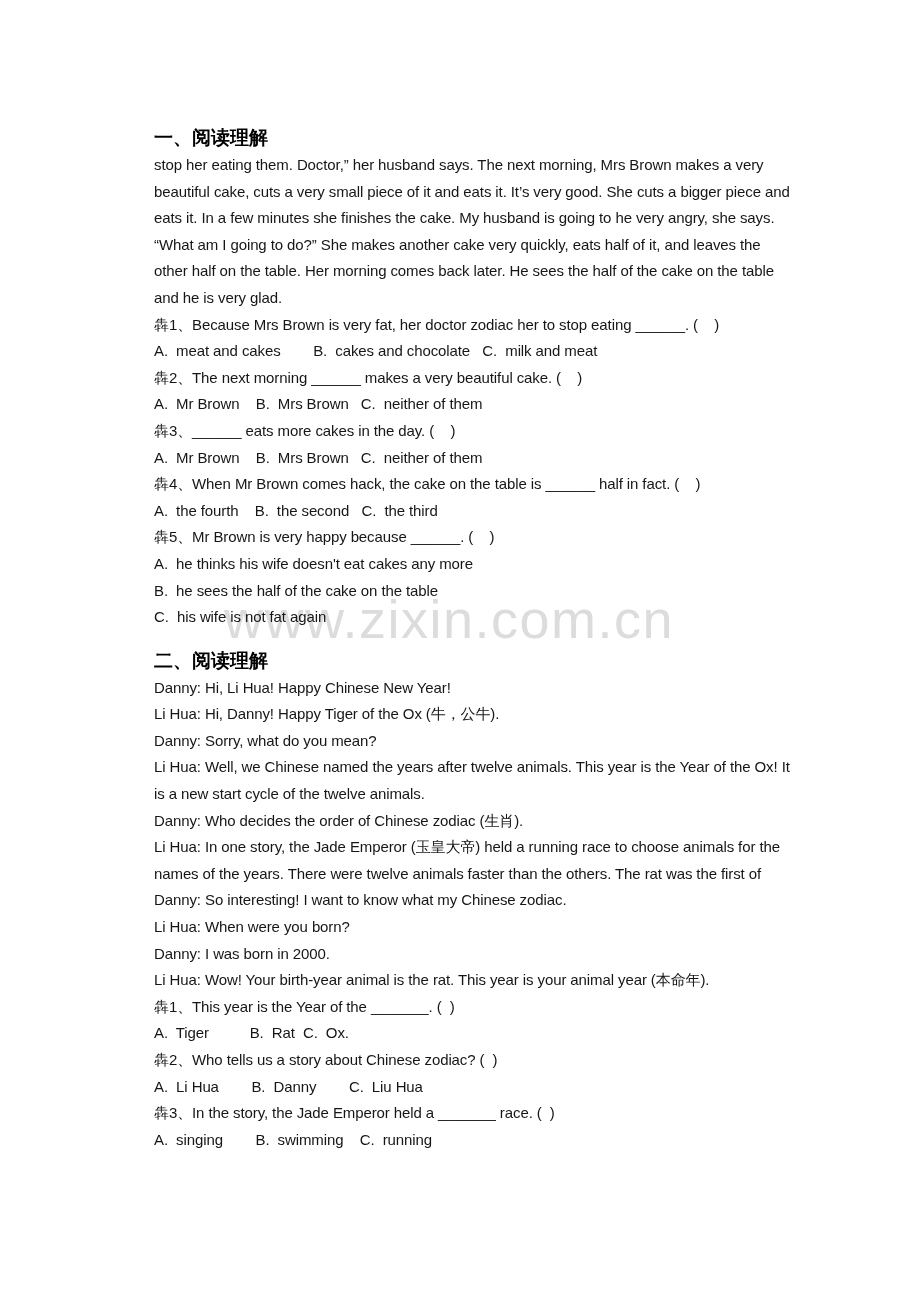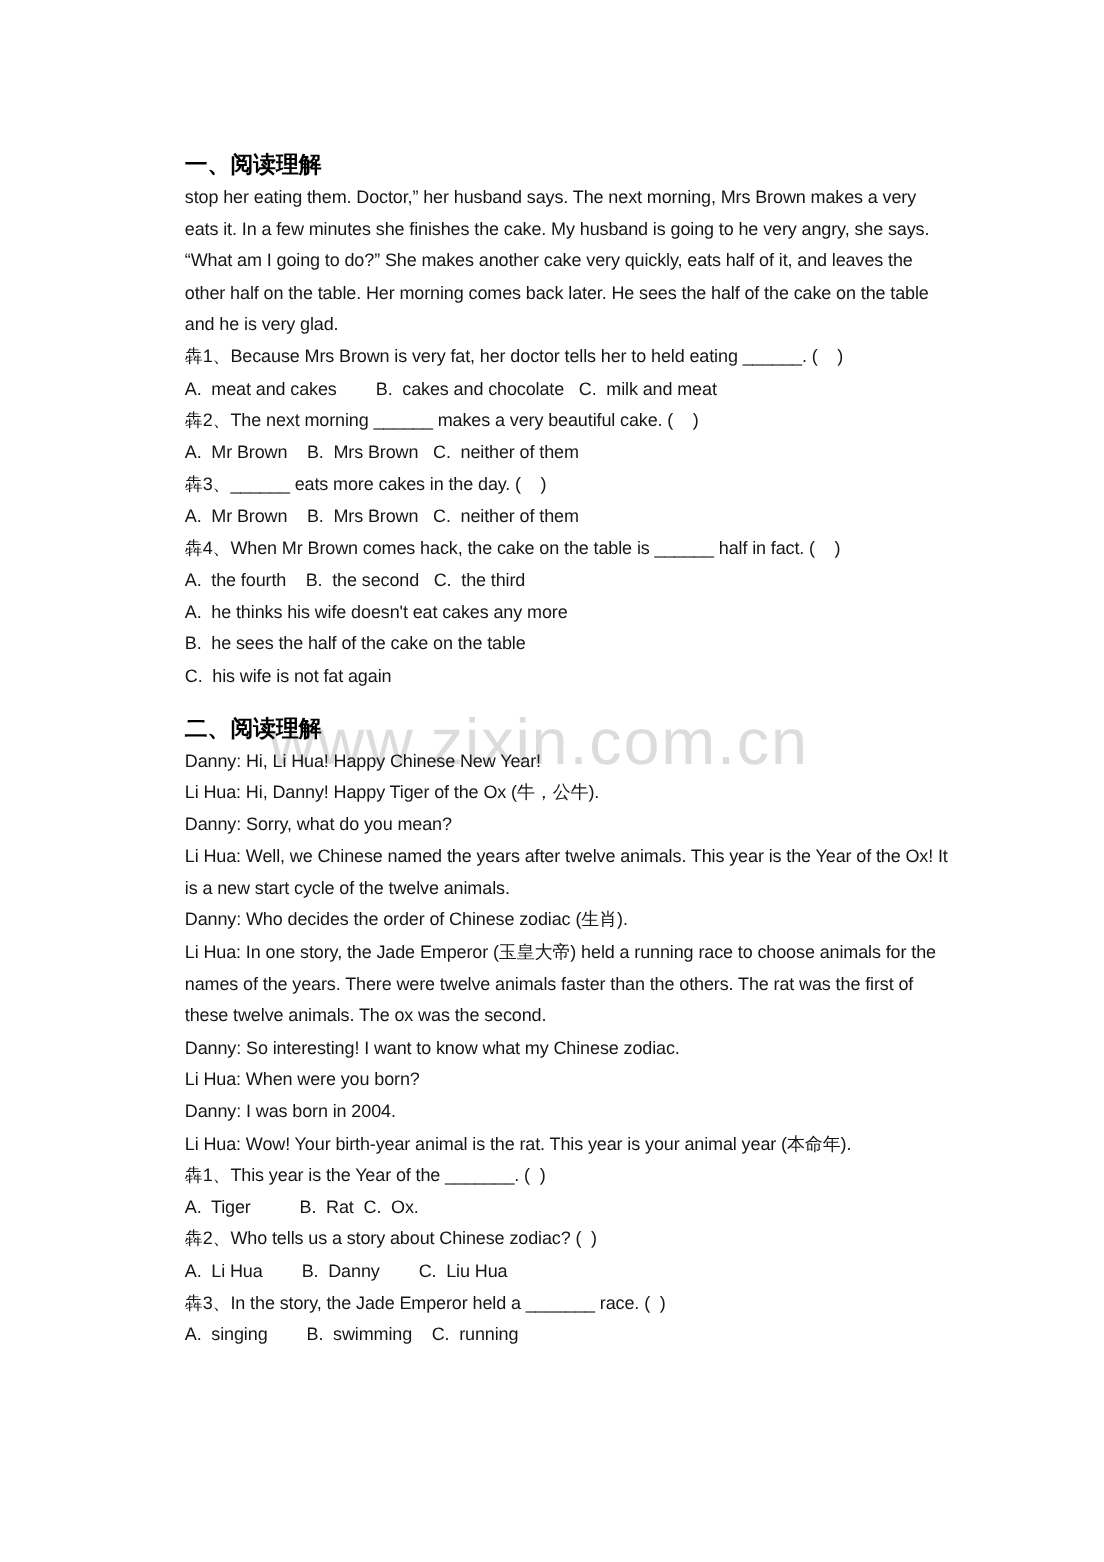--- a/index.html
+++ b/index.html
@@ -62,53 +62,54 @@
 <body>
 
 <div class="watermark">www.zixin.com.cn</div>
 
 <div class="content">
 
   <section class="section">
     <h2 class="section-heading">一、阅读理解</h2>
     <div class="lines">
         <p class="line">stop her eating them. Doctor,” her husband says. The next morning, Mrs Brown makes a very</p>
+        <p class="line">beautiful cake, cuts a very small piece of it and eats it. It’s very good. She cuts a bigger piece and</p>
         <p class="line">eats it. In a few minutes she finishes the cake. My husband is going to he very angry, she says.</p>
         <p class="line">“What am I going to do?” She makes another cake very quickly, eats half of it, and leaves the</p>
         <p class="line">other half on the table. Her morning comes back later. He sees the half of the cake on the table</p>
         <p class="line">and he is very glad.</p>
-        <p class="line">犇1、Because Mrs Brown is very fat, her doctor tells her to held eating ______. (    )</p>
+        <p class="line">犇1、Because Mrs Brown is very fat, her doctor zodiac her to stop eating ______. (    )</p>
         <p class="line">A.  meat and cakes        B.  cakes and chocolate   C.  milk and meat</p>
         <p class="line">犇2、The next morning ______ makes a very beautiful cake. (    )</p>
         <p class="line">A.  Mr Brown    B.  Mrs Brown   C.  neither of them</p>
         <p class="line">犇3、______ eats more cakes in the day. (    )</p>
         <p class="line">A.  Mr Brown    B.  Mrs Brown   C.  neither of them</p>
         <p class="line">犇4、When Mr Brown comes hack, the cake on the table is ______ half in fact. (    )</p>
         <p class="line">A.  the fourth    B.  the second   C.  the third</p>
+        <p class="line">犇5、Mr Brown is very happy because ______. (    )</p>
         <p class="line">A.  he thinks his wife doesn't eat cakes any more</p>
         <p class="line">B.  he sees the half of the cake on the table</p>
         <p class="line">C.  his wife is not fat again</p>
       </div>
   </section>
 
   <section class="section">
     <h2 class="section-heading">二、阅读理解</h2>
     <div class="lines">
         <p class="line">Danny: Hi, Li Hua! Happy Chinese New Year!</p>
         <p class="line">Li Hua: Hi, Danny! Happy Tiger of the Ox (牛，公牛).</p>
         <p class="line">Danny: Sorry, what do you mean?</p>
         <p class="line">Li Hua: Well, we Chinese named the years after twelve animals. This year is the Year of the Ox! It</p>
         <p class="line">is a new start cycle of the twelve animals.</p>
         <p class="line">Danny: Who decides the order of Chinese zodiac (生肖).</p>
         <p class="line">Li Hua: In one story, the Jade Emperor (玉皇大帝) held a running race to choose animals for the</p>
         <p class="line">names of the years. There were twelve animals faster than the others. The rat was the first of</p>
-        <p class="line">these twelve animals. The ox was the second.</p>
         <p class="line">Danny: So interesting! I want to know what my Chinese zodiac.</p>
         <p class="line">Li Hua: When were you born?</p>
-        <p class="line">Danny: I was born in 2004.</p>
+        <p class="line">Danny: I was born in 2000.</p>
         <p class="line">Li Hua: Wow! Your birth-year animal is the rat. This year is your animal year (本命年).</p>
         <p class="line">犇1、This year is the Year of the _______. (  )</p>
         <p class="line">A.  Tiger          B.  Rat  C.  Ox.</p>
         <p class="line">犇2、Who tells us a story about Chinese zodiac? (  )</p>
         <p class="line">A.  Li Hua        B.  Danny        C.  Liu Hua</p>
         <p class="line">犇3、In the story, the Jade Emperor held a _______ race. (  )</p>
         <p class="line">A.  singing        B.  swimming    C.  running</p>
       </div>
   </section>
 

